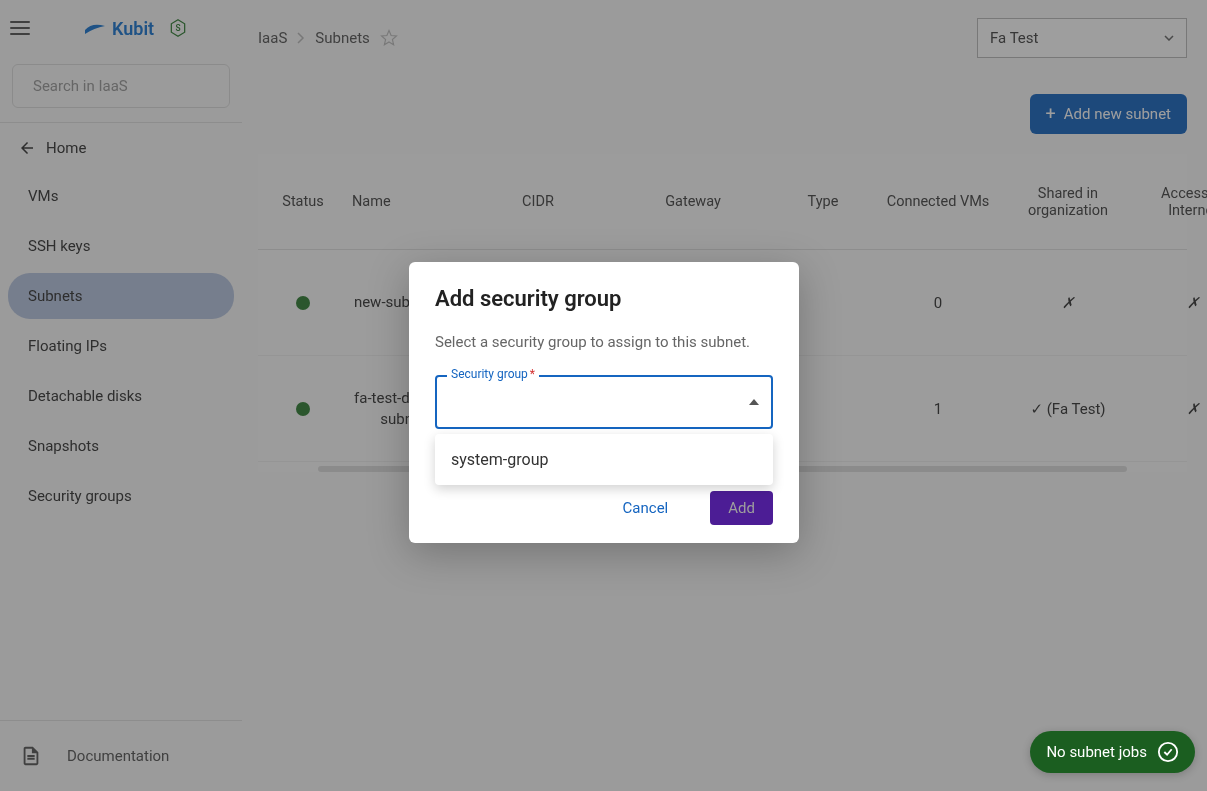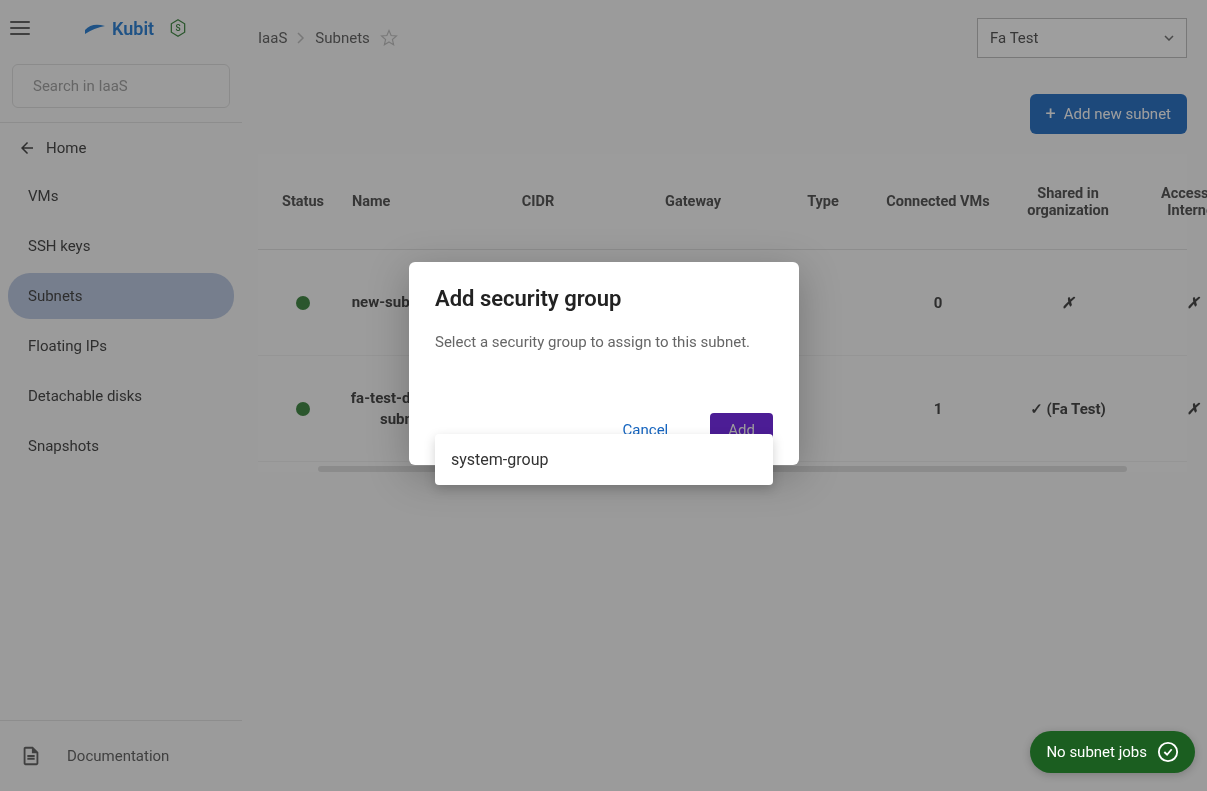--- a/index.html
+++ b/index.html
@@ -33,21 +33,21 @@
   .breadcrumb .bc-sep { color:#bbb; }
   .breadcrumb .star { color:#bbb; }
   .project-select { border:1px solid #bbb; border-radius:0; height:40px; min-width:210px; display:flex; align-items:center; justify-content:space-between; padding:0 12px; font-size:15px; color:#444; background:#fff;}
   .project-select .arrow { color:#666; }
 
   .actions-bar { display:flex; justify-content:flex-end; margin-top:36px; }
   .add-btn { background:#1565c0; color:#fff; border:none; border-radius:6px; height:40px; padding:0 16px; font-size:15px; display:flex; align-items:center; gap:8px; cursor:pointer;}
   .add-btn .plus { font-size:18px; line-height:1;}
 
   
-  .table { margin-top:20px; background:#fcfcfc;font-weight:bold; }
+  .table { margin-top:20px; background:#fcfcfc; }
   .thead, .trow { display:grid; grid-template-columns: 90px 110px 160px 150px 110px 120px 140px 110px 80px; align-items:center;}
   .thead { height:96px; border-bottom:1px solid #e0e0e0; color:#444; font-size:14.5px; }
   .thead > div { text-align:center; padding:4px; }
   .thead > div:nth-child(2){ text-align:left; padding-left:4px;}
   .trow { height:106px; border-bottom:1px solid #eee; font-size:15px; color:#333;}
   .trow > div { text-align:center; }
   .status-dot { width:14px; height:14px; border-radius:50%; background:#2e7d32; margin:0 auto;}
   .name-cell { text-align:center; line-height:1.4;}
   .x-mark { font-style:italic; color:#333;}
   .check-org { color:#333; font-size:15px;}
@@ -115,20 +115,21 @@
     <span>Home</span>
   </div>
 
   <div class="nav">
     <div class="nav-item">VMs</div>
     <div class="nav-item">SSH keys</div>
     <div class="nav-item active">Subnets</div>
     <div class="nav-item">Floating IPs</div>
     <div class="nav-item">Detachable disks</div>
     <div class="nav-item">Snapshots</div>
+    <div class="nav-item">Security groups</div>
   </div>
 
   <div class="sidebar-bottom">
     <svg viewBox="0 0 24 24">
         <path d="M14 2H6c-1.1 0-2 .9-2 2v16c0 1.1.9 2 2 2h12c1.1 0 2-.9 2-2V8l-6-6zM6 20V4h7v5h5v11H6zm2-6h8v2H8v-2zm0-3h8v2H8v-2z"></path>
       </svg>
     <span>Documentation</span>
   </div>
 </div>
 
@@ -201,20 +202,28 @@
     </div>
     <div class="table-scroll"></div>
   </div>
 </div>
 
 <div class="overlay"></div>
 
 <div class="modal">
   <h2>Add security group</h2>
   <p>Select a security group to assign to this subnet.</p>
+  <div class="field-wrap">
+    <div class="field-label">
+      <span>Security group</span><span class="req">*</span>
+    </div>
+    <div class="select">
+      <div class="tri"></div>
+    </div>
+  </div>
 
   <div class="dropdown">
     <div class="dropdown-item">system-group</div>
   </div>
 
   <div class="modal-actions">
     <button class="btn-cancel">Cancel</button>
     <button class="btn-add-disabled">Add</button>
   </div>
 </div>

